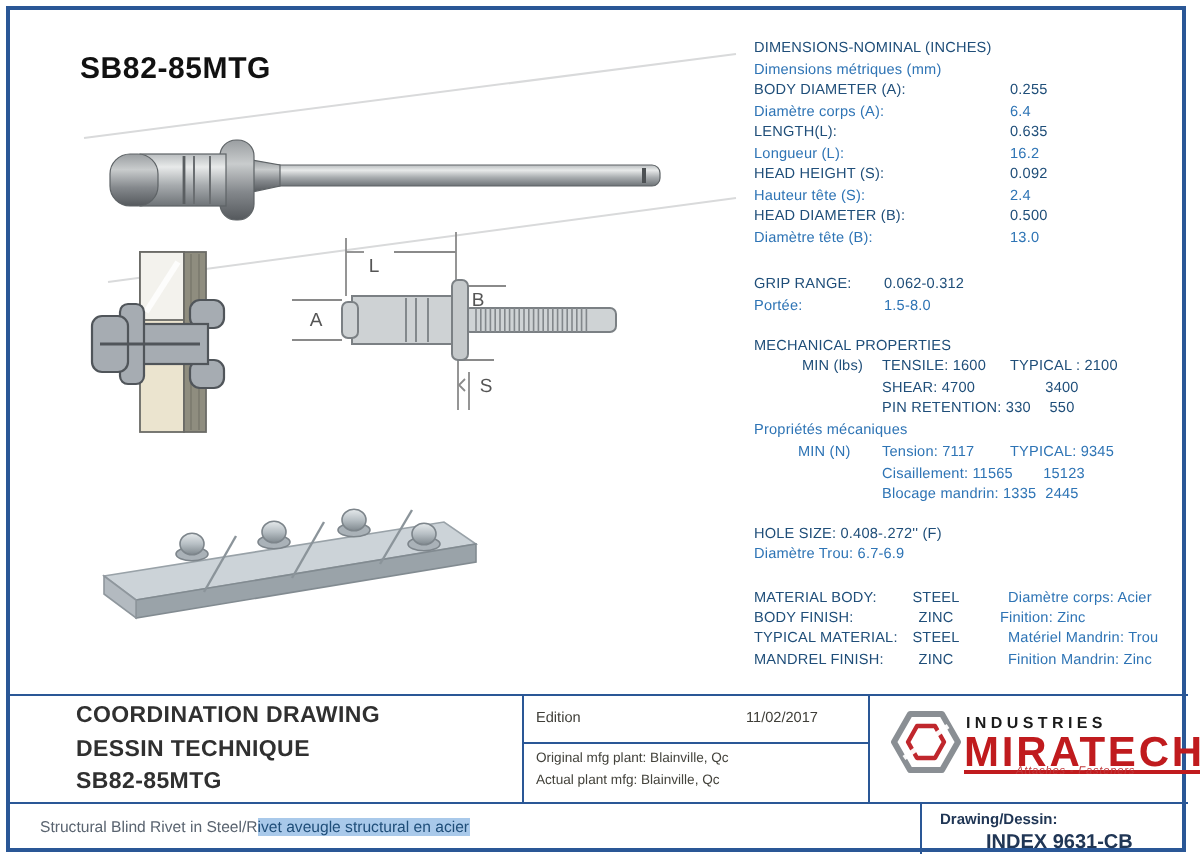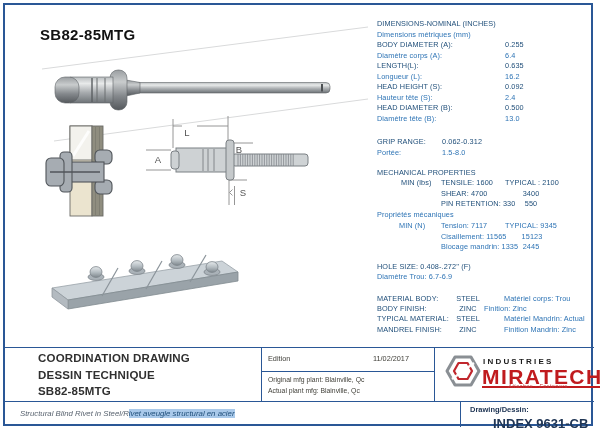--- a/index.html
+++ b/index.html
@@ -15,25 +15,25 @@
   .fr{color:#2e74b5;}
   .ralign{text-align:center;}
   
   .part-title{position:absolute;left:40px;top:26px;font-size:15px;font-weight:bold;
               color:#111111;letter-spacing:0.3px;}
   
   .tb-big{position:absolute;left:38px;font-size:11.5px;font-weight:600;color:#303030;
           letter-spacing:0.2px;white-space:nowrap;}
   .tb-sm{position:absolute;font-size:7.3px;color:#3f3e38;white-space:nowrap;}
   .tb-xs{position:absolute;font-size:6.8px;color:#44433c;white-space:nowrap;}
-  .desc{position:absolute;left:20px;top:408.5px;font-size:7.8px;color:#5a6470;white-space:nowrap;font-style:italic;}
+  .desc{position:absolute;left:20px;top:408.5px;font-size:7.8px;color:#5a6470;white-space:nowrap;}
   .desc .hl{background:#a9c9ea;color:#1f4e79;}
   .drw-label{position:absolute;left:470px;top:404.5px;font-size:7.5px;font-weight:bold;
              color:#203655;white-space:nowrap;}
-  .drw-index{position:absolute;left:493px;top:415.5px;font-size:13px;font-weight:bold;
+  .drw-index{position:absolute;left:493px;top:415.5px;font-size:10px;font-weight:bold;
              color:#203655;white-space:nowrap;}
   
   .logo-top{position:absolute;left:483px;top:356.5px;font-size:8px;font-weight:bold;
             color:#1b1b1b;letter-spacing:2.2px;white-space:nowrap;}
   .logo-name{position:absolute;left:482px;top:364.5px;font-size:21px;font-weight:bold;
              color:#c01b1e;letter-spacing:1.4px;white-space:nowrap;text-decoration:underline;}
   .logo-tag{position:absolute;left:508px;top:383px;font-size:5.6px;font-style:italic;
             color:#c0393c;letter-spacing:0.4px;white-space:nowrap;}
   svg text{font-family:"Liberation Sans",sans-serif;}
 </style>
@@ -195,29 +195,29 @@
   <div class="sp fr" style="left:441px;top:232.5px">Cisaillement:  11565</div>
   <div class="sp fr ralign" style="left:505px;top:232.5px;width:54px">15123</div>
   <div class="sp fr" style="left:441px;top:243px">Blocage mandrin:  1335</div>
   <div class="sp fr ralign" style="left:505px;top:243px;width:52px">2445</div>
 
   <div class="sp en" style="left:377px;top:262.5px">HOLE SIZE:  0.408-.272''  (F)</div>
   <div class="sp fr" style="left:377px;top:273px">Diamètre Trou:  6.7-6.9</div>
 
   <div class="sp en" style="left:377px;top:294.5px">MATERIAL BODY:</div>
   <div class="sp en" style="left:450px;top:294.5px;width:36px;text-align:center">STEEL</div>
-  <div class="sp fr" style="left:504px;top:294.5px">Matériel corps: Trou</div>
+  <div class="sp fr" style="left:504px;top:294.5px">Diamètre corps: Acier</div>
 
   <div class="sp en" style="left:377px;top:305px">BODY FINISH:</div>
   <div class="sp en" style="left:450px;top:304.5px;width:36px;text-align:center">ZINC</div>
-  <div class="sp fr" style="left:484px;top:304.5px">Finition:  Zinc</div>
+  <div class="sp fr" style="left:500px;top:304.5px">Finition:  Zinc</div>
 
   <div class="sp en" style="left:377px;top:315px">TYPICAL MATERIAL:</div>
   <div class="sp en" style="left:450px;top:315px;width:36px;text-align:center">STEEL</div>
-  <div class="sp fr" style="left:504px;top:315px">Matériel Mandrin: Actual</div>
+  <div class="sp fr" style="left:504px;top:315px">Matériel Mandrin: Trou</div>
 
   <div class="sp en" style="left:377px;top:325.5px">MANDREL FINISH:</div>
   <div class="sp en" style="left:450px;top:325.5px;width:36px;text-align:center">ZINC</div>
   <div class="sp fr" style="left:504px;top:325.5px">Finition Mandrin: Zinc</div>
 
   <div class="hline" style="left:5px;top:346.5px;width:589px;height:1.4px"></div>
   <div class="hline" style="left:261px;top:371px;width:174px;height:1.2px"></div>
   <div class="hline" style="left:5px;top:400.5px;width:589px;height:1.4px"></div>
   <div class="vline" style="left:261px;top:346.5px;width:1.3px;height:55px"></div>
   <div class="vline" style="left:434px;top:346.5px;width:1.3px;height:55px"></div>

